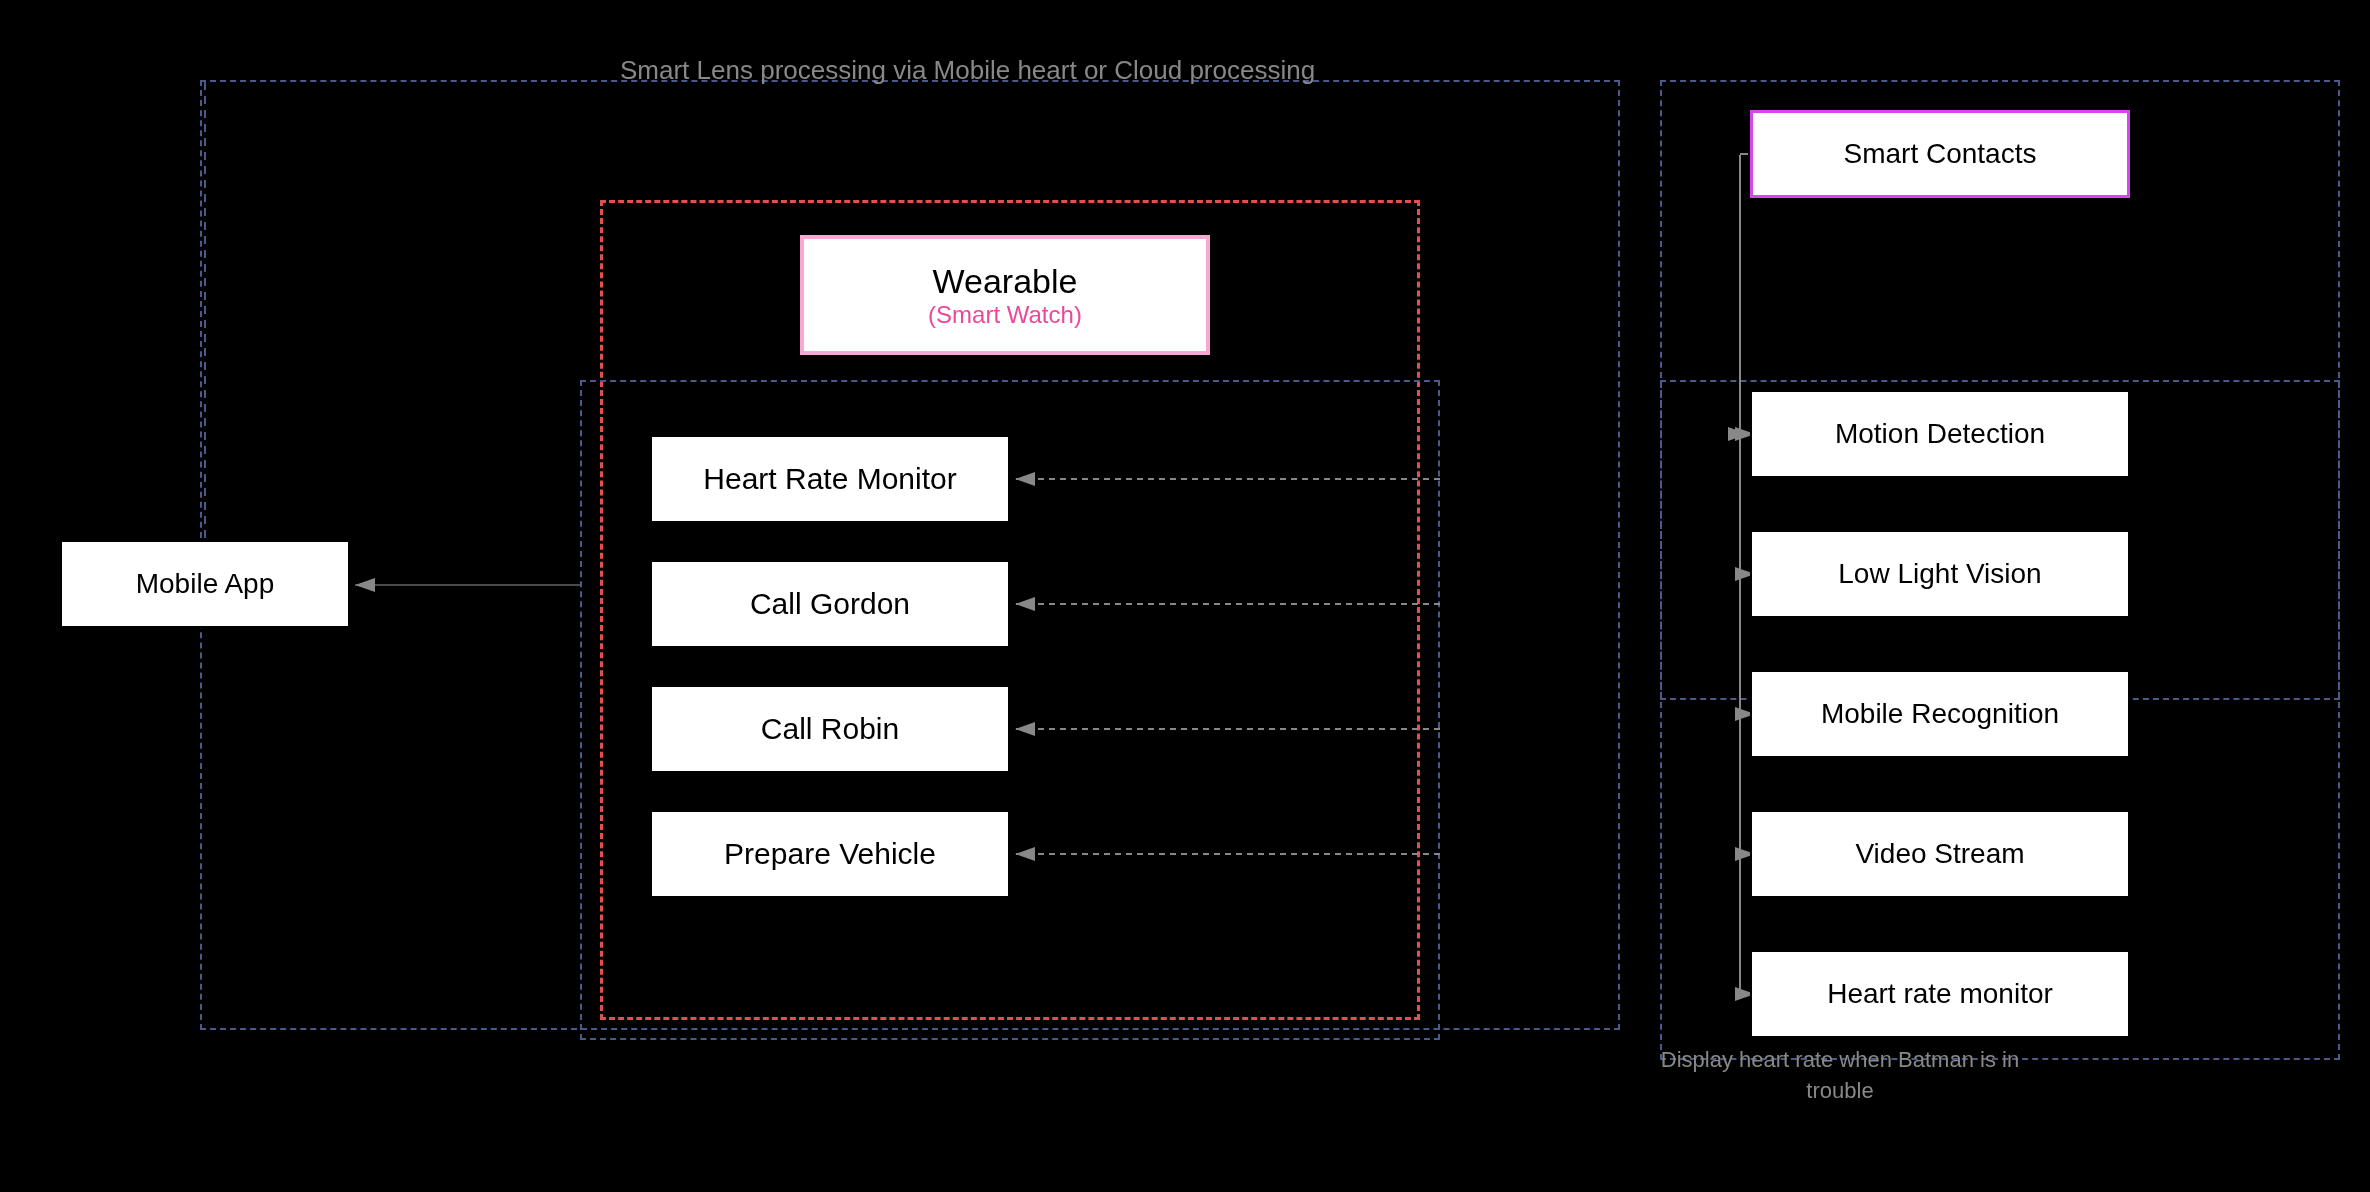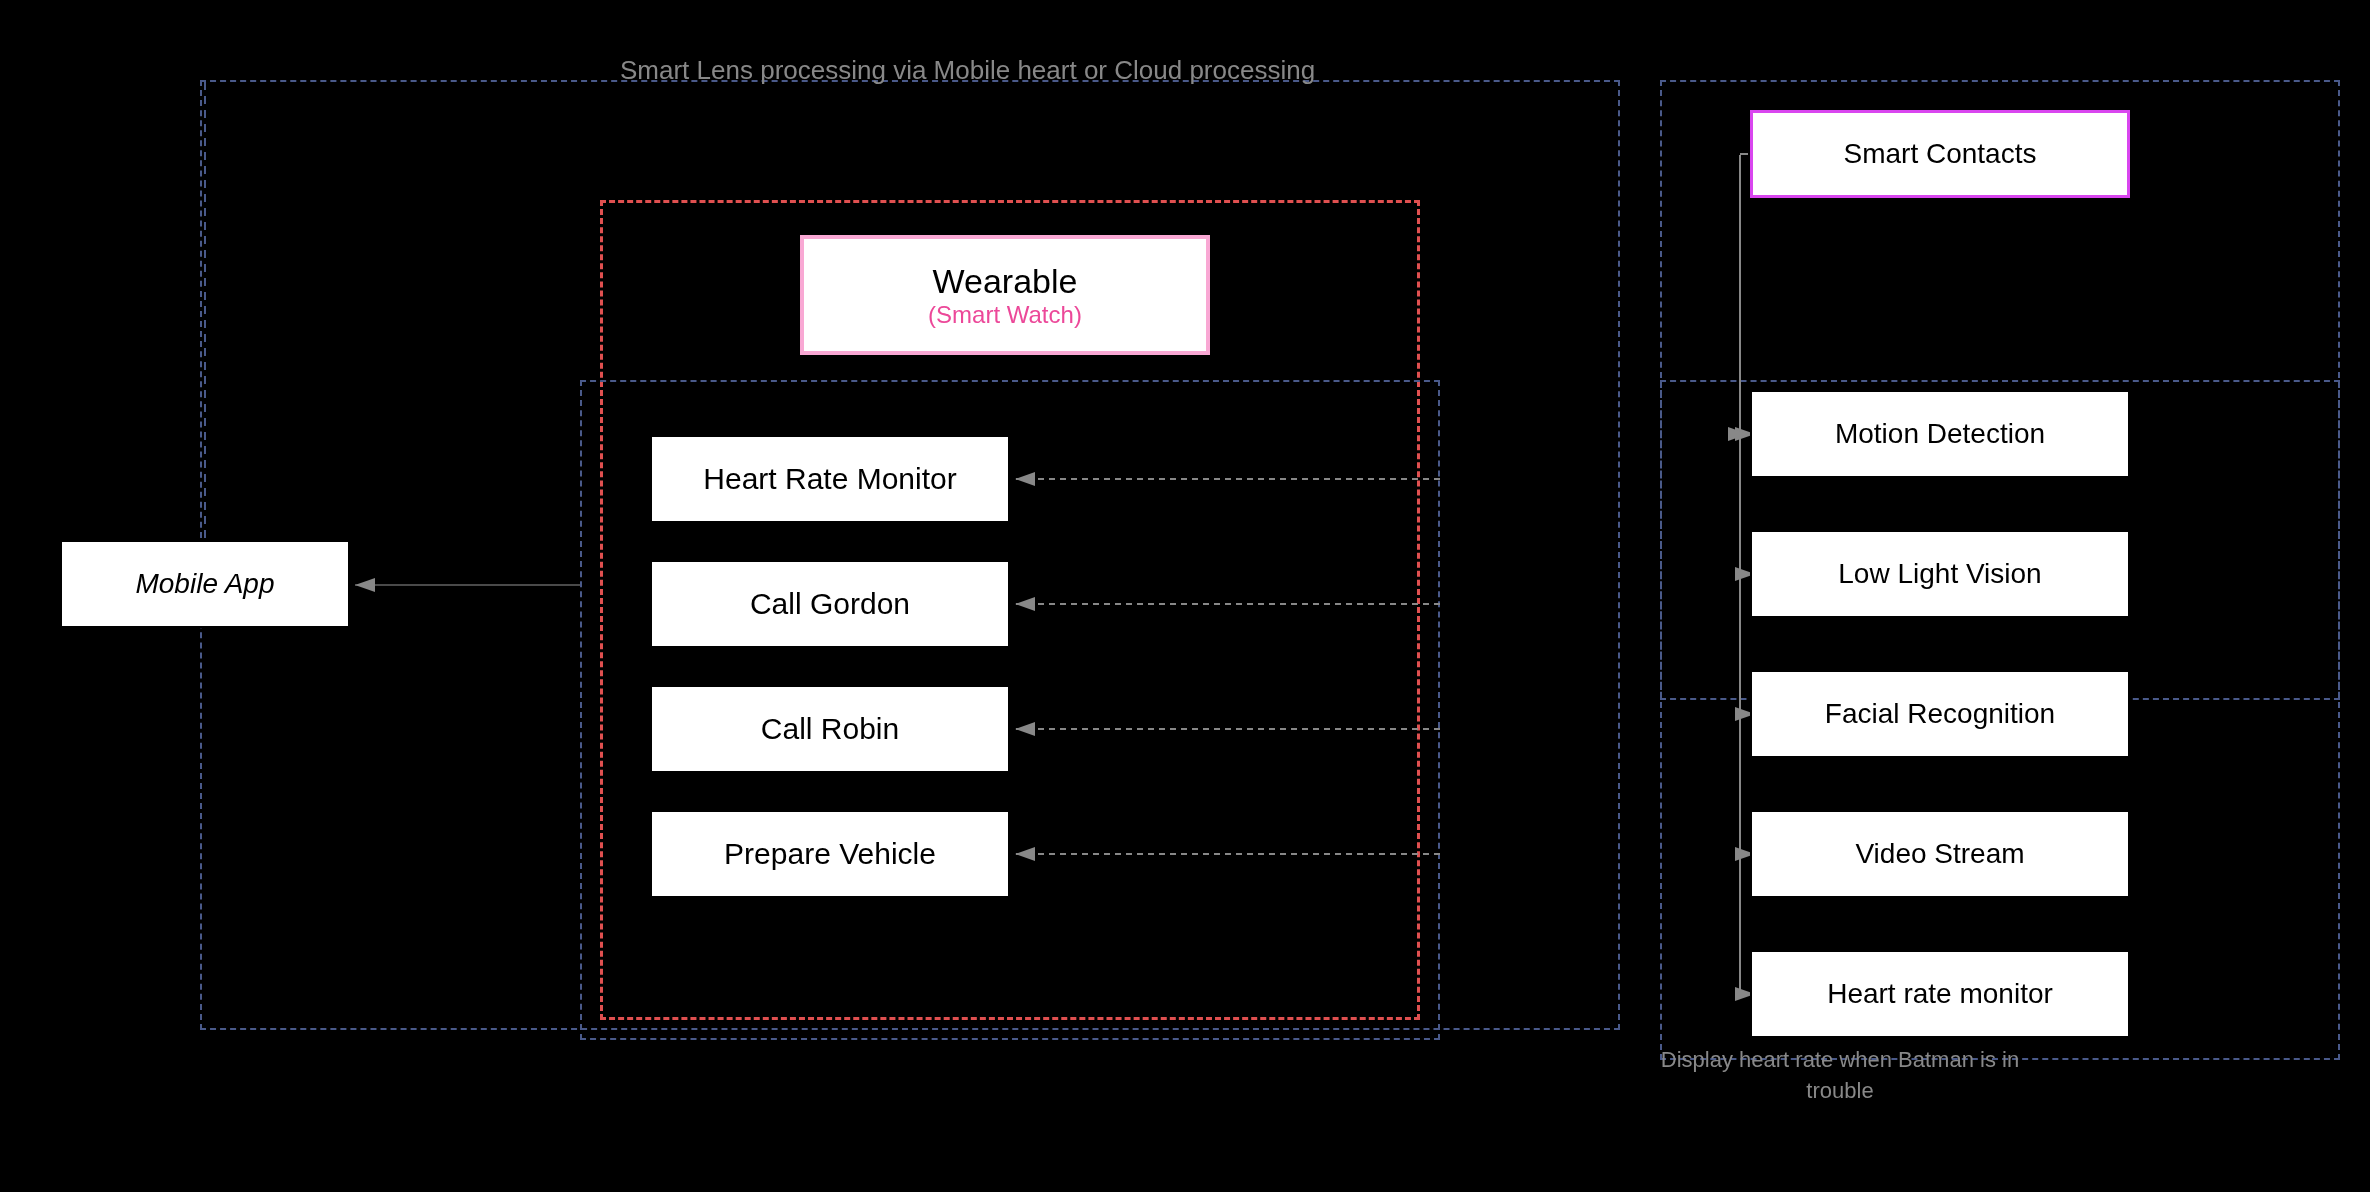--- a/index.html
+++ b/index.html
@@ -150,21 +150,20 @@
     }
 
     
     .mobile-app-box {
       top: 540px;
       left: 60px;
       width: 290px;
       height: 88px;
       border: 2px solid #000;
       font-size: 28px;
-      font-style: italic;
     }
 
     
     .smart-contacts-box {
       top: 110px;
       left: 1750px;
       width: 380px;
       height: 88px;
       border: 3px solid #d946ef;
       font-size: 28px;
@@ -319,21 +318,21 @@
 
   <div class="box motion-detection-box">
     <span>Motion Detection</span>
   </div>
 
   <div class="box low-light-box">
     <span>Low Light Vision</span>
   </div>
 
   <div class="box facial-recognition-box">
-    <span>Facial Recognition</span>
+    <span>Mobile Recognition</span>
   </div>
 
   <div class="box video-stream-box">
     <span>Video Stream</span>
   </div>
 
   <div class="box heart-rate-monitor-box">
     <span>Heart rate monitor</span>
   </div>
 

